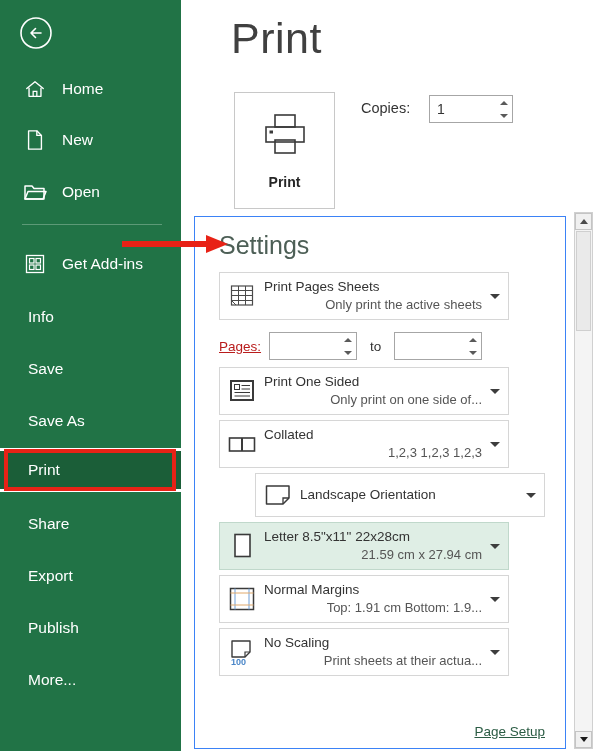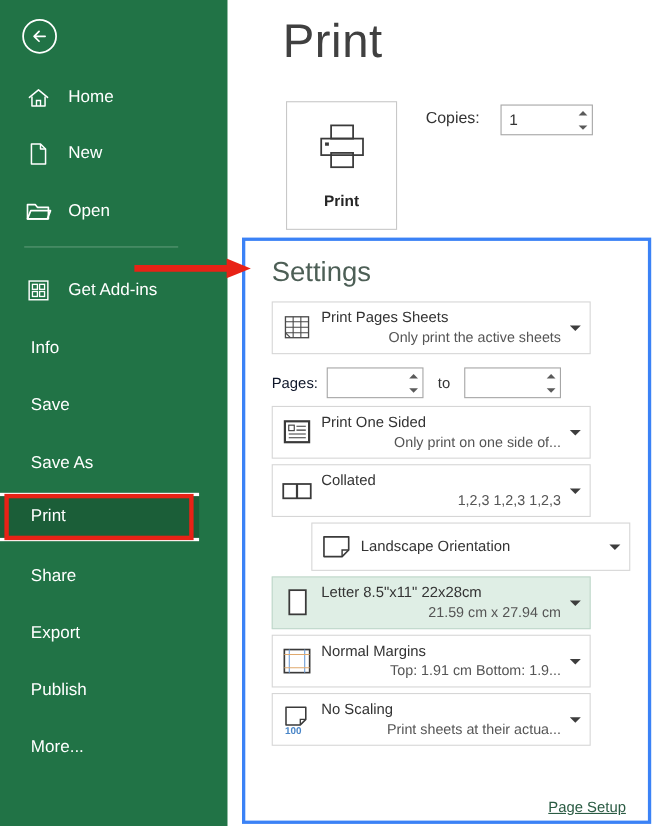--- a/index.html
+++ b/index.html
@@ -22,21 +22,20 @@
     display: flex;
   }
 
   
   #sidebar {
     width: 181px;
     height: 751px;
     background: #217346;
     position: relative;
     flex: 0 0 181px;
-    padding-left: 26px;
   }
   #back-btn {
     position: absolute;
     left: 15px;
     top: 12px;
     width: 42px;
     height: 42px;
     cursor: pointer;
   }
   .nav-item {
@@ -197,21 +196,21 @@
     border-top: 4px solid #5a5a5a;
   }
 
   
   #settings-panel {
     position: absolute;
     left: 13px;
     top: 216px;
     width: 372px;
     height: 533px;
-    border: 3px solid #3b82f6;
+    border: 1px solid #3b82f6;
     box-sizing: border-box;
     background: #ffffff;
   }
   #settings-inner {
     position: absolute;
     left: 0; top: 0;
     width: 100%;
     height: 100%;
     overflow: hidden;
   }
@@ -287,22 +286,23 @@
     position: absolute;
     left: 24px;
     top: 114px;
     width: 290px;
     height: 30px;
     display: flex;
     align-items: center;
   }
   #pages-label {
     font-size: 13.5px;
-    color: #0f172a;
+    color: #b91c1c;
     margin-right: 8px;
+    text-decoration: underline;
   }
   .pages-spinner {
     width: 88px;
     height: 28px;
     border: 1px solid #a6a6a6;
     background: #ffffff;
     box-sizing: border-box;
     display: flex;
     align-items: center;
   }

